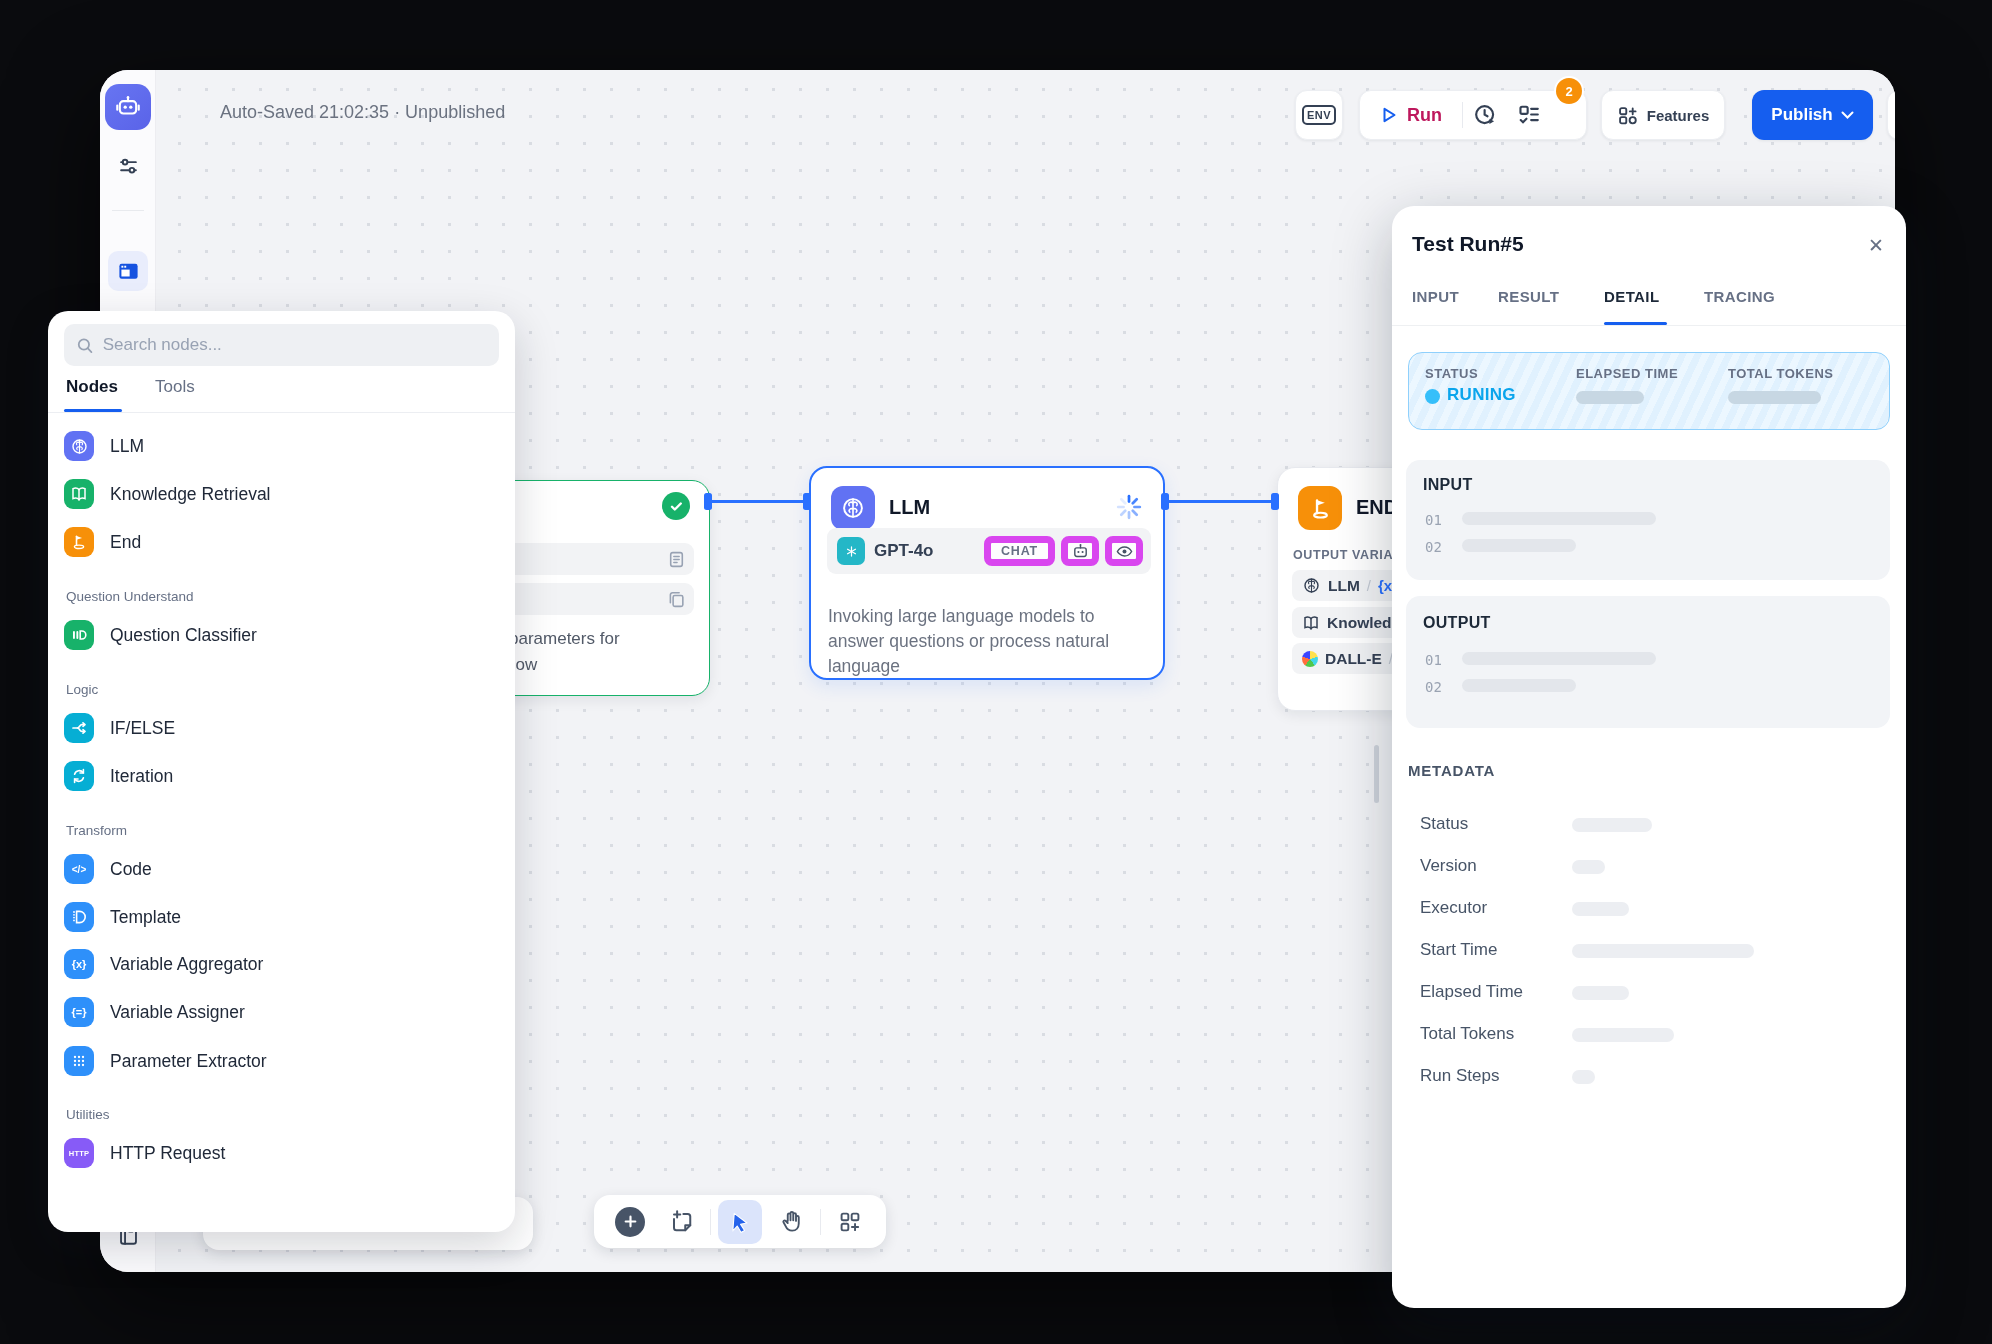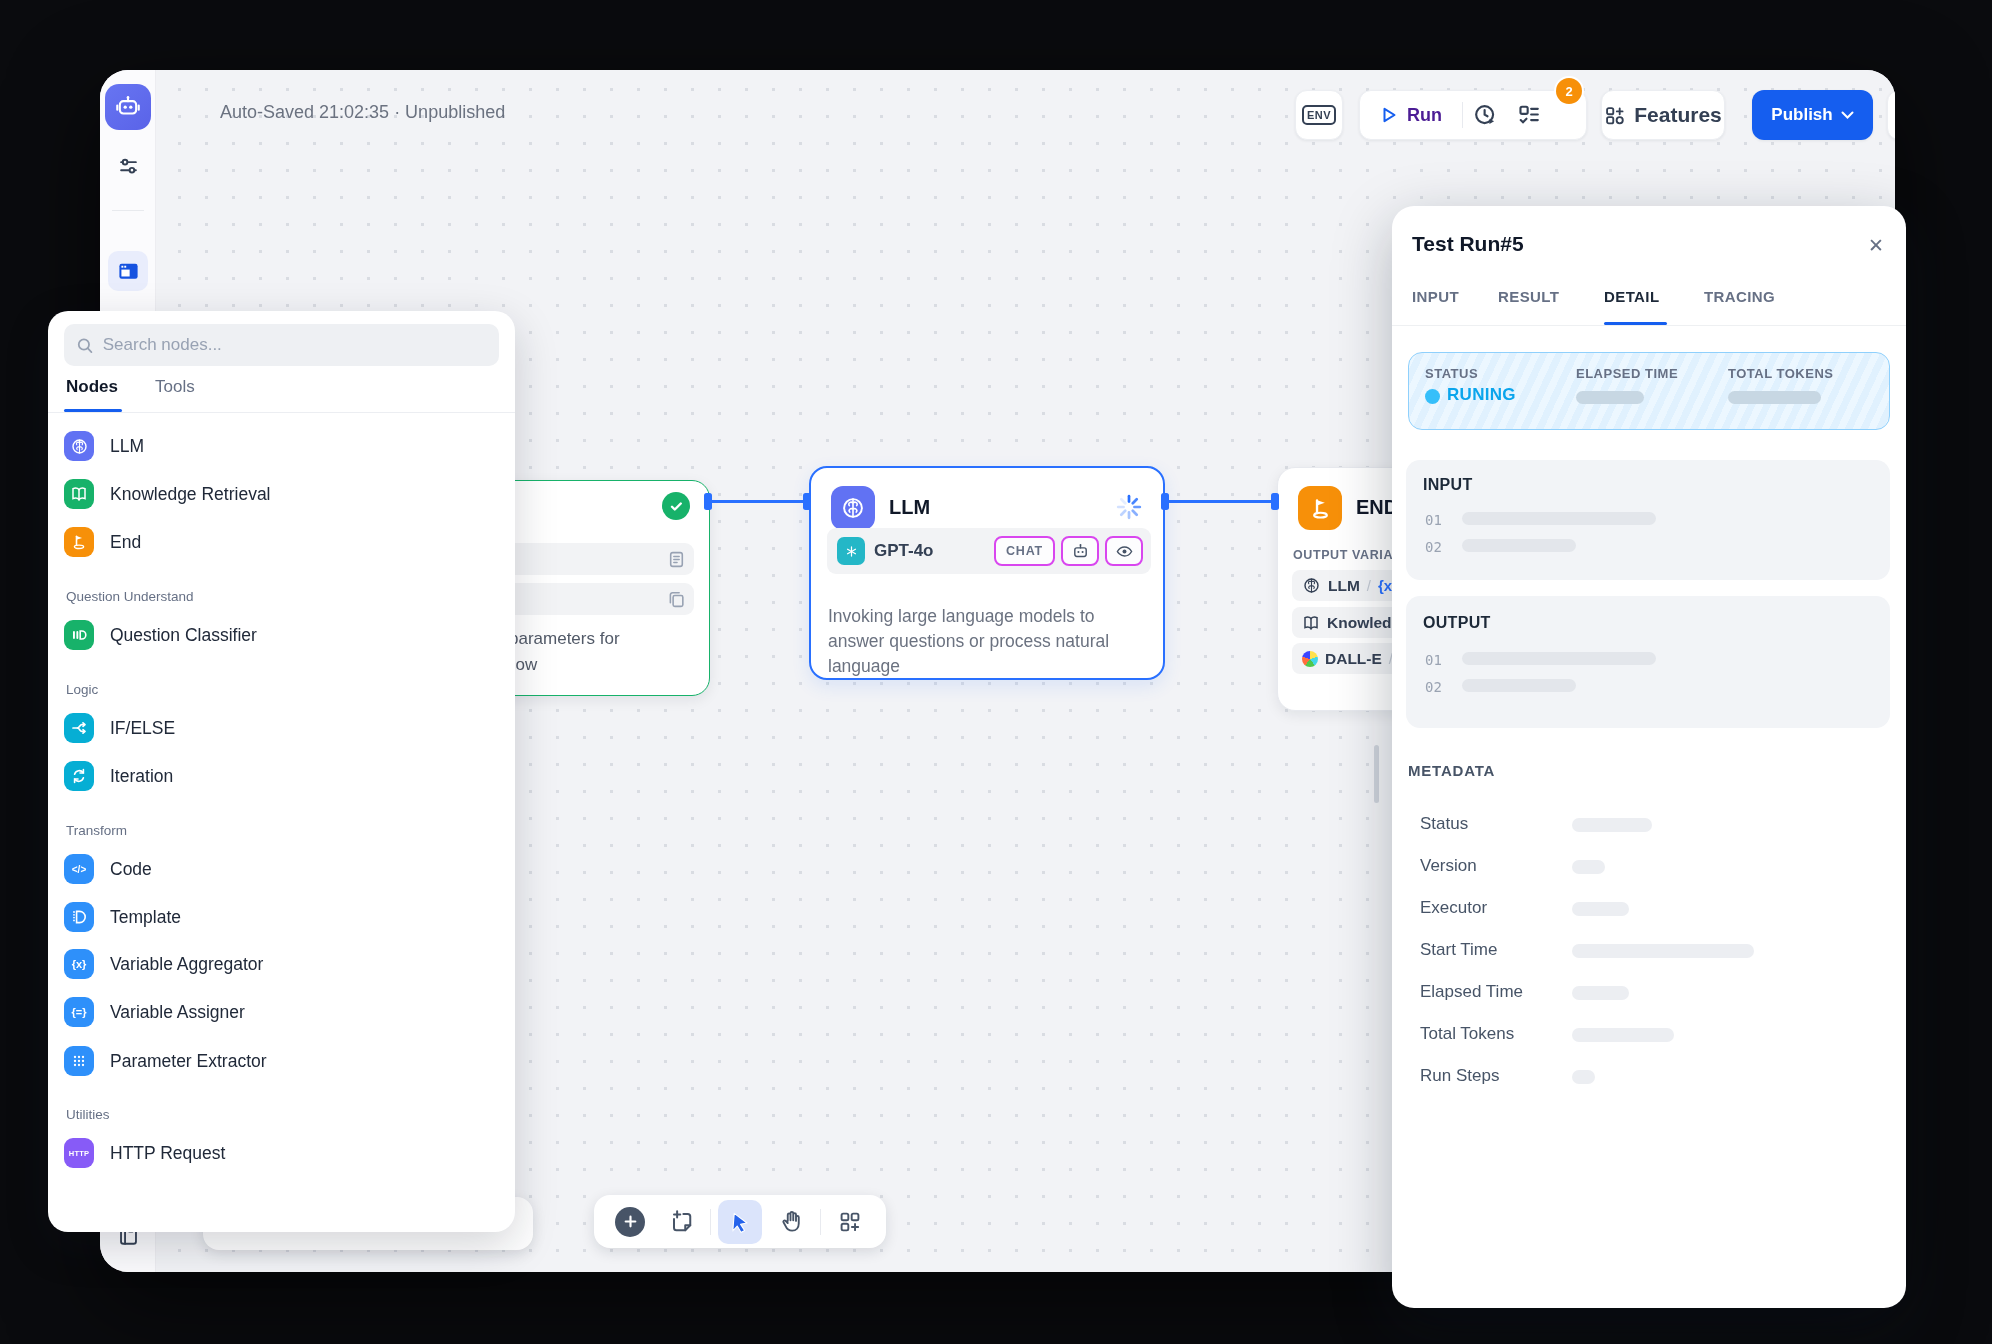--- a/index.html
+++ b/index.html
@@ -19,35 +19,35 @@
   
   .autosave{position:absolute;left:120px;top:32px;font-size:18px;color:#6b7280}
   .hbtn{position:absolute;top:20px;height:50px;background:#fff;border:1px solid #eceef2;border-radius:12px;box-shadow:0 1px 3px rgba(16,24,40,.07);display:flex;align-items:center;justify-content:center;cursor:pointer}
   .envbox{font-size:11px;font-weight:800;color:#344054;border:2px solid #344054;border-radius:5px;padding:2px 3px;letter-spacing:.4px}
   #rungroup{left:1203px;width:228px;justify-content:flex-start}
   .runseg{display:flex;align-items:center;gap:9px;padding:0 20px 0 20px}
   .runlabel{font-size:18px;font-weight:700;color:#155EEF}
   .vdiv{width:1px;height:26px;background:#e8eaef}
   .iconbtn{width:44px;display:flex;align-items:center;justify-content:center}
   #badge2{position:absolute;left:1400px;top:8px;width:26px;height:26px;border-radius:50%;background:#F79009;color:#fff;font-size:13px;font-weight:800;display:flex;align-items:center;justify-content:center;z-index:5;box-shadow:0 0 0 2px #fff}
-  .featlabel{font-size:21px;font-weight:600;color:#344054;margin-left:9px}
+  .featlabel{font-size:15px;font-weight:600;color:#344054;margin-left:9px}
   #publish{left:1596px;width:121px;background:#155EEF;border:none;gap:8px}
   .publabel{font-size:17px;font-weight:700;color:#fff}
 
   
   .node{position:absolute;background:#fff;border-radius:18px;box-shadow:0 4px 14px rgba(16,24,40,.08)}
   .ntitle{position:absolute;font-size:20px;font-weight:800;color:#101828}
   .tile44{position:absolute;left:20px;top:18px;width:44px;height:44px;border-radius:12px;display:flex;align-items:center;justify-content:center}
   .pillrow{position:absolute;background:#f2f3f5;border-radius:9px;display:flex;align-items:center}
   .edge{position:absolute;height:3px;background:#2970FF;z-index:2}
   .ehandle{position:absolute;width:8px;height:17px;border-radius:2.5px;background:#2970FF;z-index:2}
   .spinner{animation:spin 1s steps(8) infinite}
   @keyframes spin{to{transform:rotate(360deg)}}
   .modelname{font-size:17px;font-weight:600;color:#344054;margin-left:9px}
-  .badgepill{height:30px;border:2px solid #d946ef;background:#fdfdfe;border-radius:8px;display:flex;align-items:center;justify-content:center}
+  .badgepill{height:30px;border:7px solid #d946ef;background:#fdfdfe;border-radius:8px;display:flex;align-items:center;justify-content:center}
   .chat{padding:0 10px;font-size:12.5px;font-weight:700;color:#667085;letter-spacing:.8px}
   .icobadge{width:38px}
   .nodedesc{position:absolute;left:17px;top:136px;width:326px;font-size:17.5px;line-height:25px;color:#6b7280}
   .outvar-label{position:absolute;left:15px;top:80px;font-size:12.5px;font-weight:700;color:#667085;letter-spacing:.6px;white-space:nowrap}
   .vrow{position:absolute;left:14px;width:332px;height:31px;background:#f2f3f5;border-radius:8px;display:flex;align-items:center;padding:0 10px;gap:7px}
   .vname{font-size:15.5px;font-weight:600;color:#344054}
   .vsep{font-size:15px;color:#c2c8d2}
   .vsuffix{font-size:15px;font-weight:700;color:#2970FF}
   .dalle{width:16px;height:16px;border-radius:50%;background:conic-gradient(#ffe14d 0 72deg,#42d7e8 0 144deg,#51c74c 0 216deg,#ff6e3c 0 288deg,#3c46ff 0 360deg)}
   .startdesc{position:absolute;font-size:17px;color:#525a68}
@@ -110,21 +110,21 @@
 
     <div class="hbtn" style="left:1139px;width:48px">
       <span class="envbox">ENV</span>
     </div>
 
     <div class="hbtn" id="rungroup">
       <div class="runseg">
         <svg width="18" height="18" viewBox="0 0 18 18">
             <path d="M4.5 2.8v12.4l10-6.2z" fill="none" stroke="#155EEF" stroke-width="2" stroke-linejoin="round"></path>
           </svg>
-        <span class="runlabel" style="color: #4c1d95;">Run</span>
+        <span class="runlabel" style="color: #be185d;">Run</span>
       </div>
       <div class="vdiv"></div>
       <div class="iconbtn">
         <svg width="24" height="24" viewBox="0 0 19 19" fill="none" stroke="#344054" stroke-width="1.7" stroke-linecap="round">
             <circle cx="9.2" cy="9.2" r="6.7"></circle>
             <path d="M9.2 5.6v3.6l2.3 1.3"></path>
             <path d="M13 12.4l3.7 2.1-3.7 2.2z" fill="#344054" stroke="none"></path>
           </svg>
       </div>
       <div class="iconbtn">

